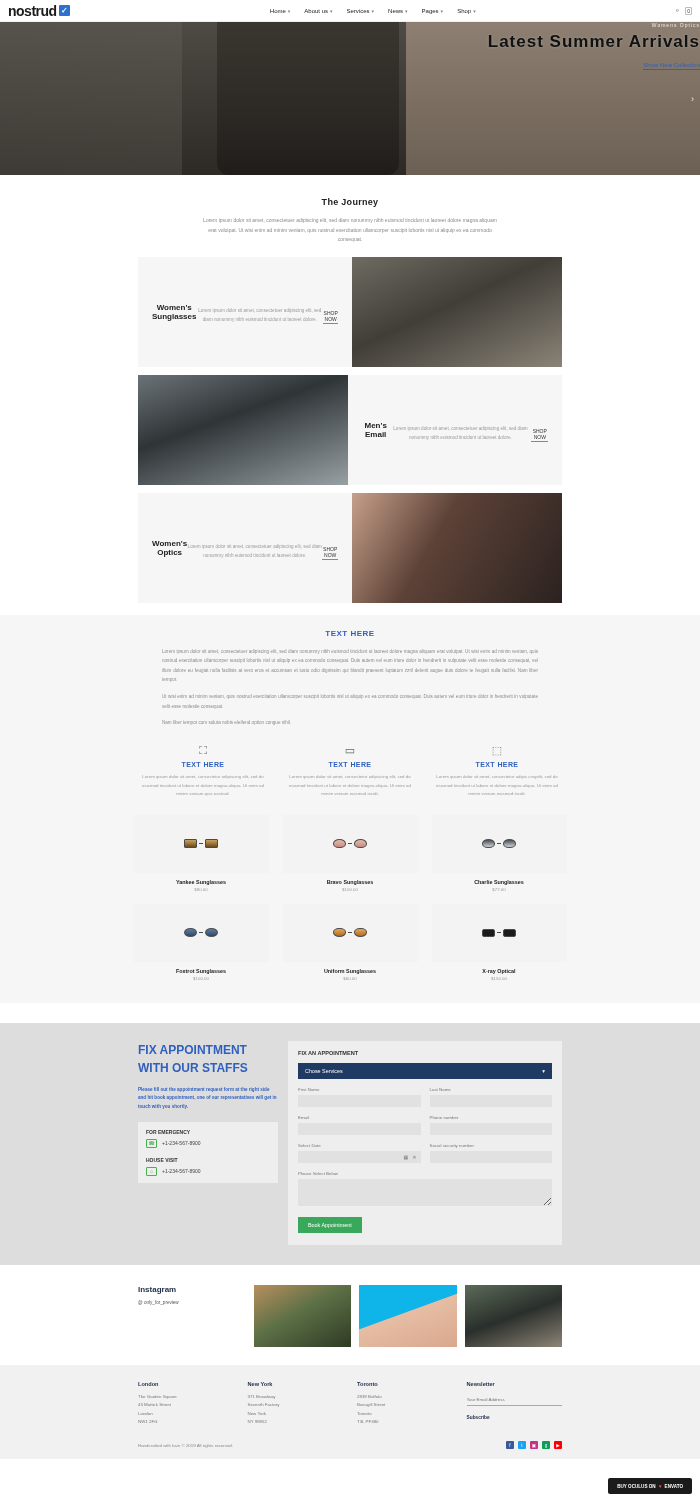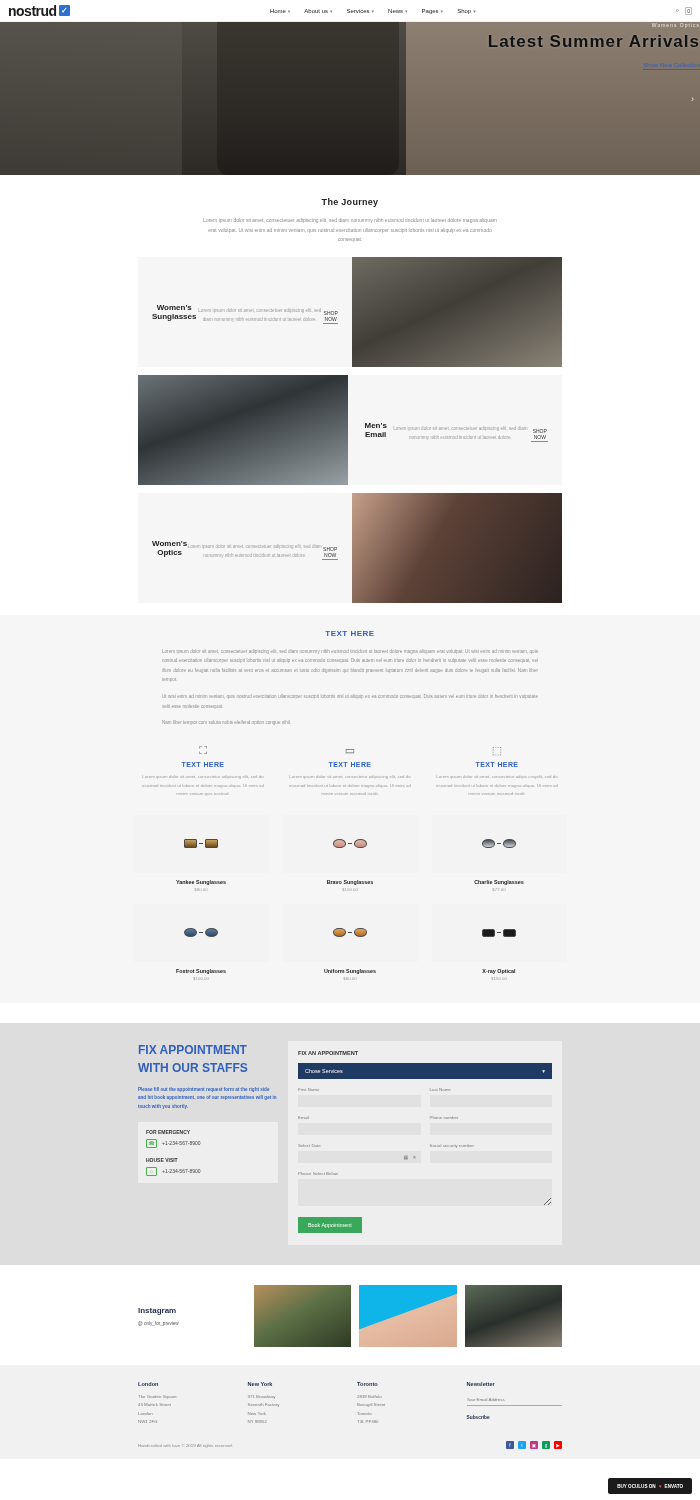--- a/index.html
+++ b/index.html
@@ -231,21 +231,21 @@
   .fi-icon { font-size: 5px; color: #777; }
   .ftextarea { margin-top: 3px; height: 27px; background: #e1e1e1; width: 100%; display:block; border:none; }
   .book-btn {
     margin-top: 11px; background: #3aa85a; color: #fff;
     font-size: 5.4px; padding: 5px 10px; display: inline-block;
     text-align: center; cursor: pointer;
   }
 
   
   .insta-wrap { padding: 20px 0 18px; }
-  .insta { width: 424px; margin: 0 auto; display: flex; align-items: center; gap: 16px; }
+  .insta { width: 424px; margin: 0 auto; display: flex; gap: 16px; }
   .insta-left { width: 100px; }
   .insta-h { font-size: 8px; font-weight: bold; color: #1f2d4a; }
   .insta-sub { font-size: 4.6px; color: #555; margin-top: 6px; }
   .insta-imgs { display: flex; gap: 8px; flex: 1; }
   .insta-img { flex: 1; height: 62px; }
   .ig1 { background: linear-gradient(150deg,#b98f5e 0%, #5c7046 45%, #2e3a24 100%); }
   .ig2 { background: linear-gradient(160deg,#0fb5e8 0%, #0fb5e8 45%, #e6bda4 46%, #d9a88e 100%); }
   .ig3 { background: linear-gradient(160deg,#5b6b59 0%, #2a2f2b 50%, #8d8476 100%); }
 
   

